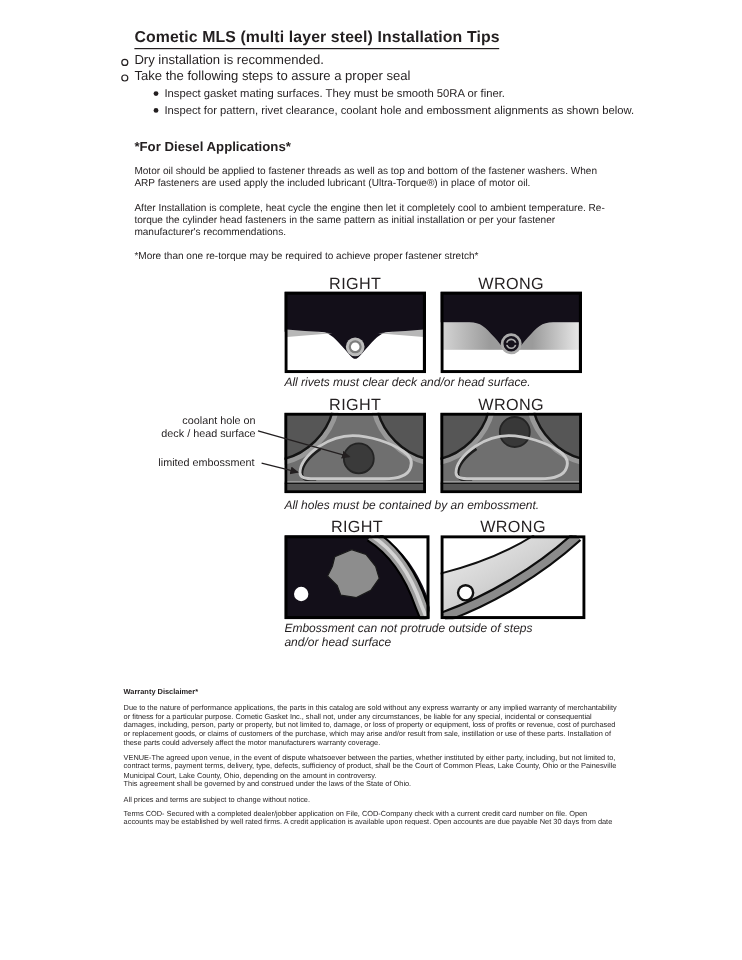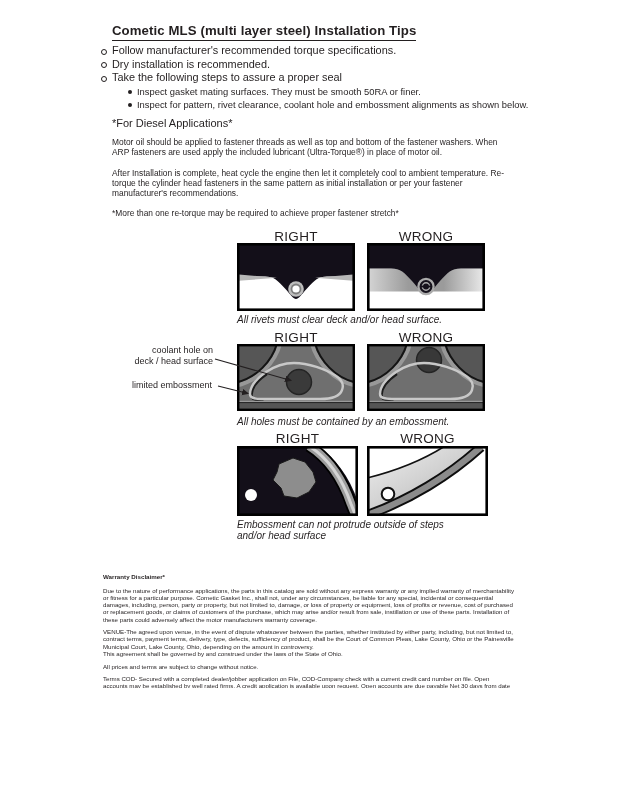--- a/index.html
+++ b/index.html
@@ -16,21 +16,21 @@
   
   .bullets{left:101px;top:44px;width:440px;}
   .brow{display:flex;align-items:flex-start;line-height:13.6px;font-size:10.9px;}
   .brow .txt{white-space:nowrap;}
   .mk{flex:0 0 auto;width:4px;height:4px;border-radius:50%;margin:4.5px 5px 0 0;}
   .mk-o{border:1px solid #231f20;}
   .mk-f{background:#231f20;width:4px;height:4px;margin-top:4.8px;}
   .brow.sub{margin-left:27px;font-size:9.4px;}
   
   .diesel{left:112px;top:117px;width:400px;}
-  .diesel h2{font-size:11px;font-weight:normal;margin:0 0 8px 0;}
+  .diesel h2{font-size:11px;font-weight:bold;margin:0 0 8px 0;}
   .diesel p{font-size:8.4px;line-height:10.3px;margin:0 0 10px 0;width:398px;}
   
   .figlabel{width:118px;text-align:center;font-size:13.5px;letter-spacing:.3px;}
   .figlabel.w3{width:121px;}
   .cap{font-size:10px;line-height:11.4px;font-style:italic;}
   .preline{white-space:pre-line;}
   .annot{font-size:9px;line-height:11px;text-align:right;}
   
   .figbox{display:block;}
   
@@ -41,24 +41,20 @@
   .footer-code{left:389px;top:772px;font-size:13.2px;text-align:center;}
 </style>
 </head>
 <body>
 
 <div class="page">
 
   <h1 class="abs title">Cometic MLS (multi layer steel) Installation Tips</h1>
 
   <div class="abs bullets">
-    <div class="brow">
-      <span class="mk mk-o"></span>
-      <span class="txt">Follow manufacturer's recommended torque specifications.</span>
-    </div>
     <div class="brow">
       <span class="mk mk-o"></span>
       <span class="txt">Dry installation is recommended.</span>
     </div>
     <div class="brow">
       <span class="mk mk-o"></span>
       <span class="txt">Take the following steps to assure a proper seal</span>
     </div>
     <div class="brow sub">
       <span class="mk mk-f"></span>

